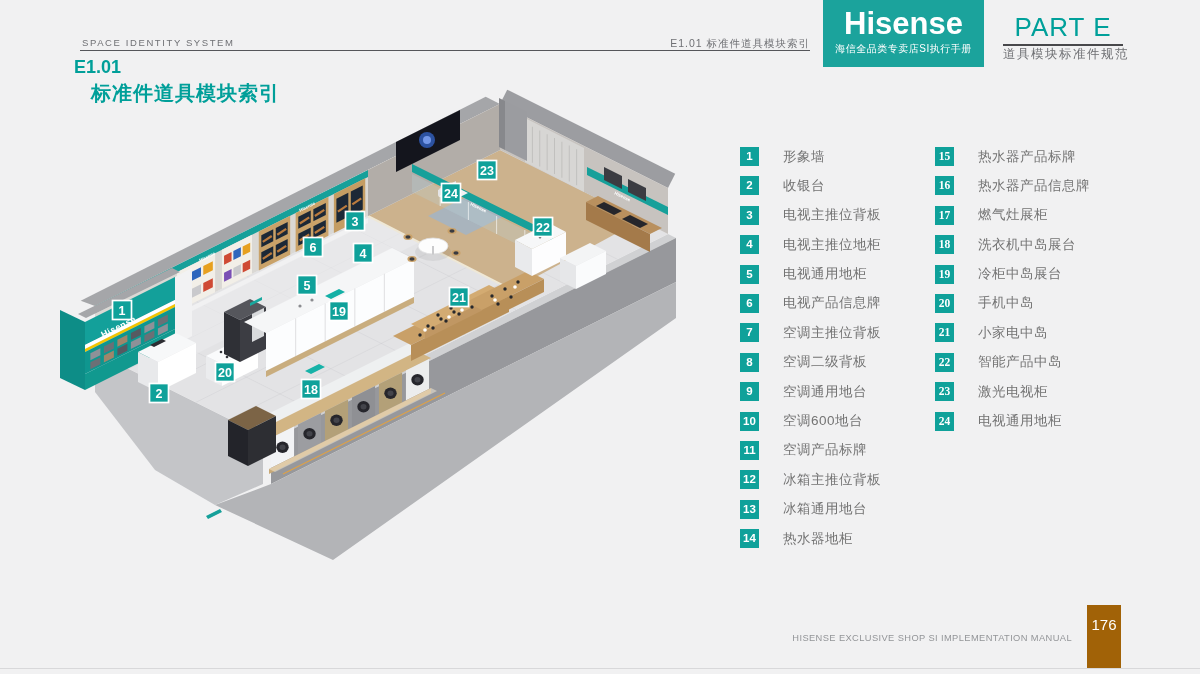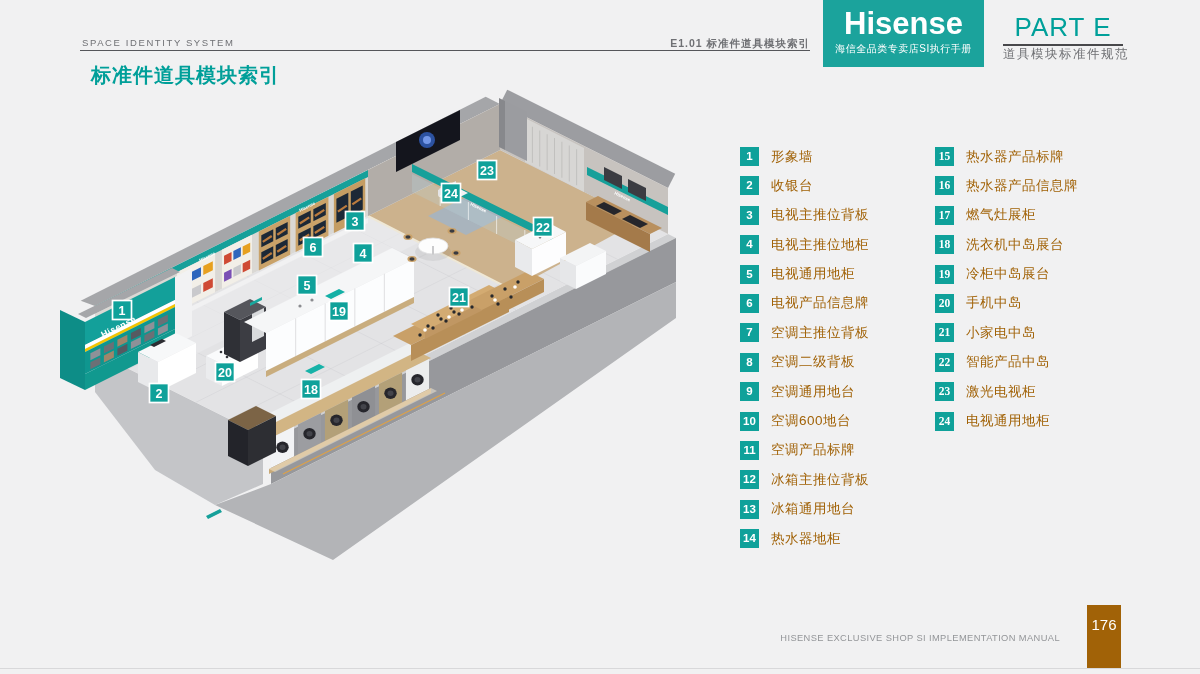--- a/index.html
+++ b/index.html
@@ -2,43 +2,43 @@
 <html><head>
 <meta charset="utf-8">
 <style>
   html,body{margin:0;padding:0;}
   body{width:1200px;height:674px;background:#f1f1f2;overflow:hidden;position:relative;
        font-family:"Liberation Sans",sans-serif;}
   .abs{position:absolute;}
   
   .header-rule{left:80px;top:50px;width:730px;height:1px;background:#55565a;}
   .header-left{left:82px;top:37px;font-size:9.5px;letter-spacing:1.6px;color:#6f7074;}
-  .header-ref{right:390px;top:37px;font-size:10.5px;letter-spacing:1px;color:#6f7074;font-weight:bold;}
+  .header-ref{right:390px;top:37px;font-size:10.5px;letter-spacing:1px;color:#6f7074;}
   .logo-box{left:823px;top:0;width:161px;height:67px;background:#1ba39c;text-align:center;}
   .logo-word{font-size:31px;font-weight:bold;color:#fff;margin-top:8px;letter-spacing:0;line-height:1;}
   .logo-sub{font-size:10px;color:#fff;margin-top:3px;letter-spacing:0.5px;}
   .part-block{left:1003px;top:12px;width:120px;text-align:center;}
   .part-title{font-size:26px;color:#00a09a;letter-spacing:1px;line-height:1.2;}
   .part-rule{height:2px;background:#48484b;margin-top:1px;}
   .part-sub{font-size:12.5px;color:#6f7074;letter-spacing:1.5px;white-space:nowrap;}
   
   .doc-heading{left:74px;top:58px;color:#009f99;}
   .doc-code{font-size:18px;font-weight:bold;line-height:1;}
   .doc-title{font-size:20px;font-weight:bold;margin-top:7px;letter-spacing:1px;line-height:1;margin-left:17px;}
   
   .legend{left:740px;top:147px;width:440px;}
   .legend-col{position:absolute;top:0;}
   .legend-col.c1{left:0;}
   .legend-col.c2{left:195px;font-family:Liberation Serif, serif;}
   .legend-row{height:19px;margin-bottom:10.4px;white-space:nowrap;display:flex;align-items:center;}
   .lg-badge{display:inline-block;width:19px;height:19px;background:#0fa19a;color:#fff;
             font-size:11.5px;font-weight:bold;text-align:center;line-height:19px;flex:0 0 19px;}
-  .lg-label{margin-left:12px;font-size:13.5px;color:#a16207;letter-spacing:0.5px;}
+  .lg-label{margin-left:24px;font-size:13.5px;color:#737373;letter-spacing:0.5px;}
   
-  .footer-text{right:140px;top:633px;font-size:9.3px;letter-spacing:0.4px;color:#939598;}
+  .footer-text{right:128px;top:633px;font-size:9.3px;letter-spacing:0.4px;color:#939598;}
   .page-num{left:1087px;top:605px;width:34px;height:63px;background:#a16207;color:#fff;
             font-size:15px;text-align:center;padding-top:11px;box-sizing:border-box;}
   .bottom-rule{left:0;top:668px;width:1200px;height:1px;background:#d8d8da;}
   
   #plan{left:0;top:0;}
   #plan text{font-family:"Liberation Sans",sans-serif;}
 </style>
 </head>
 <body>
 
@@ -51,20 +51,21 @@
   <div class="logo-sub">海信全品类专卖店SI执行手册</div>
 </div>
 
 <div class="abs part-block">
   <div class="part-title">PART E</div>
   <div class="part-rule"></div>
   <div class="part-sub">道具模块标准件规范</div>
 </div>
 
 <div class="abs doc-heading">
+  <div class="doc-code">E1.01</div>
   <div class="doc-title">标准件道具模块索引</div>
 </div>
 
 <svg id="plan" class="abs" width="700" height="610" viewBox="0 0 700 610">
 
   <g>
     <polygon points="95,352 263,436 263,484 215,505 155,470 95,392" fill="#c4c5c8"></polygon>
     <polygon points="263,436 668,234 676,238 271,440" fill="#d0d1d3"></polygon>
     <polygon points="271,440 676,238 676,282 271,484" fill="#97989c"></polygon>
     <polygon points="271,484 676,282 676,318 333,560 215,505" fill="#b3b4b7"></polygon>

